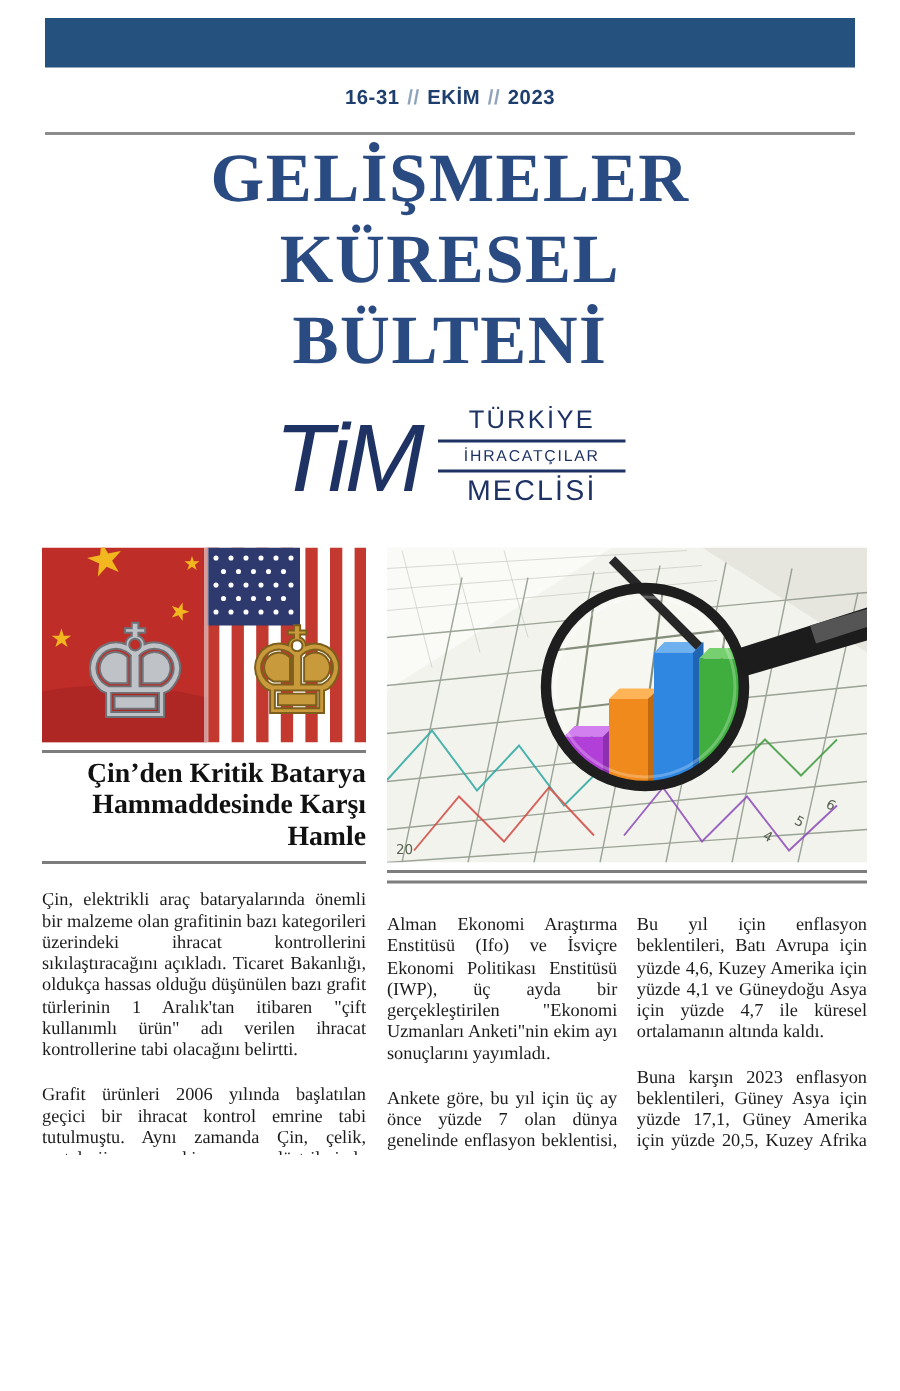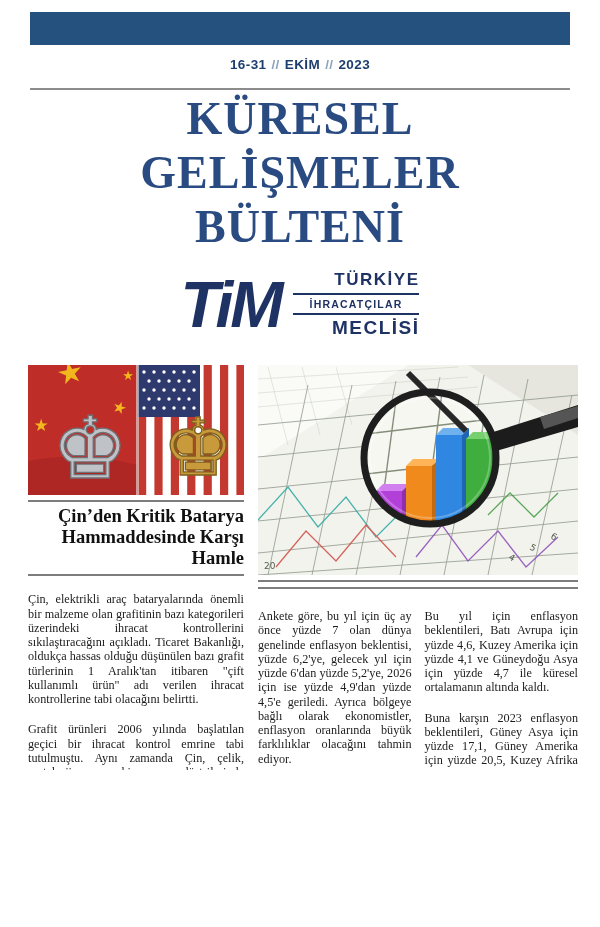--- a/index.html
+++ b/index.html
@@ -10,22 +10,22 @@
   .dateline{position:absolute;left:0;top:57px;width:100%;text-align:center;
             font-family:"Liberation Sans",sans-serif;font-weight:bold;font-size:13.5px;
             color:#1e3f6e;letter-spacing:.4px;}
   .dateline .sep{color:#8fa3bb;margin:0 5px;font-weight:bold;}
   .hdr-rule{position:absolute;left:30px;top:88px;width:540px;border-top:2px solid #8c8c8c;}
   .title{position:absolute;left:0;top:92px;width:100%;margin:0;text-align:center;
          color:#2a4b82;font-weight:bold;font-size:46px;line-height:1.17;letter-spacing:1px;}
   .title span{display:block;}
   .logo{position:absolute;left:0;top:270px;width:100%;display:flex;justify-content:center;
         align-items:center;gap:12px;font-family:"Liberation Sans",sans-serif;color:#1e3264;}
-  .logo-mark{font-size:64px;font-weight:bold;font-style:italic;letter-spacing:-3px;line-height:1;}
-  .logo-text{font-weight:bold;text-align:right;}
+  .logo-mark{font-size:64px;font-weight:normal;font-style:italic;letter-spacing:-3px;line-height:1;}
+  .logo-text{font-weight:normal;text-align:center;}
   .logo-text .l1{font-size:17px;letter-spacing:1.5px;padding-bottom:3px;border-bottom:2px solid #1e3264;}
   .logo-text .l2{font-size:10.5px;letter-spacing:1.2px;padding:3px 17px;border-bottom:2px solid #1e3264;}
   .logo-text .l3{font-size:19px;letter-spacing:1.5px;padding-top:2px;}
   .content{position:absolute;left:28px;top:365px;width:550px;display:flex;gap:14px;}
   .col-left{width:216px;flex:none;}
   .col-right{width:320px;flex:none;}
   .art-img{display:block;}
   .art-rule{border:none;border-top:2.5px solid #7d7d7d;margin:5px 0 4px;}
   .art-heading{margin:2px 0;font-size:18.5px;font-weight:bold;color:#111;line-height:1.14;text-align:right;}
   .col-right .art-heading{font-size:19px;}
@@ -40,22 +40,22 @@
 
   <div class="topbar"></div>
 
   <div class="dateline">
     <span>16-31</span><span class="sep">//</span><span>EKİM</span><span class="sep">//</span><span>2023</span>
   </div>
 
   <div class="hdr-rule"></div>
 
   <h1 class="title">
+    <span>GELİŞMELER</span>
     <span>KÜRESEL</span>
-    <span>GELİŞMELER</span>
     <span>BÜLTENİ</span>
   </h1>
 
   <div class="logo">
     <span class="logo-mark">TiM</span>
     <div class="logo-text">
       <div class="l1">TÜRKİYE</div>
       <div class="l2">İHRACATÇILAR</div>
       <div class="l3">MECLİSİ</div>
     </div>
@@ -225,20 +225,21 @@
 
         <polygon points="232,68 320,40 320,62 238,86" fill="#1c1c1c"></polygon>
         <polygon points="282,52 320,41 320,53 286,64" fill="#555555"></polygon>
       </svg>
 
       <hr class="art-rule">
       <hr class="art-rule">
 
       <div class="two-col art-text">
         <div>
+          <p>Alman Ekonomi Araştırma Enstitüsü (Ifo) ve İsviçre Ekonomi Politikası Enstitüsü (IWP), üç ayda bir gerçekleştirilen "Ekonomi Uzmanları Anketi"nin ekim ayı sonuçlarını yayımladı.</p>
           <p>Ankete göre, bu yıl için üç ay önce yüzde 7 olan dünya genelinde enflasyon beklentisi, yüzde 6,2'ye, gelecek yıl için yüzde 6'dan yüzde 5,2'ye, 2026 için ise yüzde 4,9'dan yüzde 4,5'e geriledi. Ayrıca bölgeye bağlı olarak ekonomistler, enflasyon oranlarında büyük farklılıklar olacağını tahmin ediyor.</p>
         </div>
         <div>
           <p>Bu yıl için enflasyon beklentileri, Batı Avrupa için yüzde 4,6, Kuzey Amerika için yüzde 4,1 ve Güneydoğu Asya için yüzde 4,7 ile küresel ortalamanın altında kaldı.</p>
           <p>Buna karşın 2023 enflasyon beklentileri, Güney Asya için yüzde 17,1, Güney Amerika için yüzde 20,5, Kuzey Afrika için yüzde 55,5 ve Doğu Afrika için yüzde 36,5 ile küresel ortalamanın üzerinde bulunuyor.</p>
         </div>
       </div>
     </div>
   </div>
 

